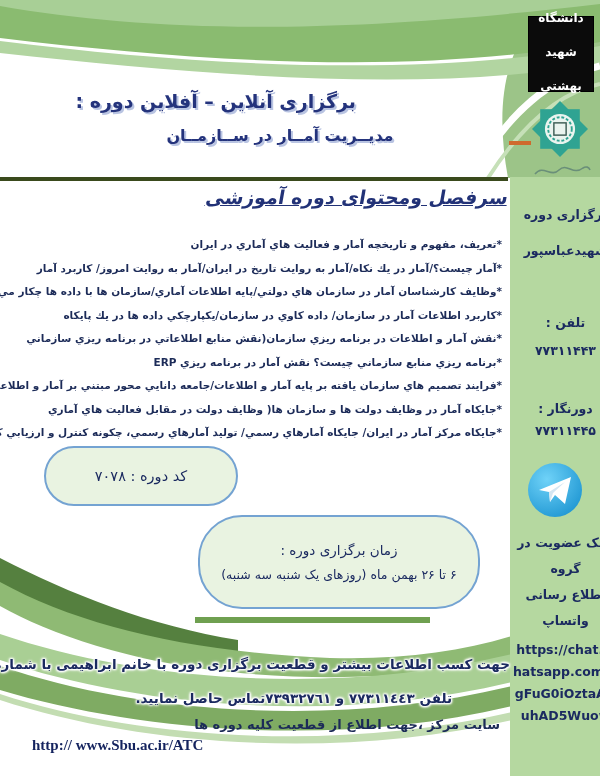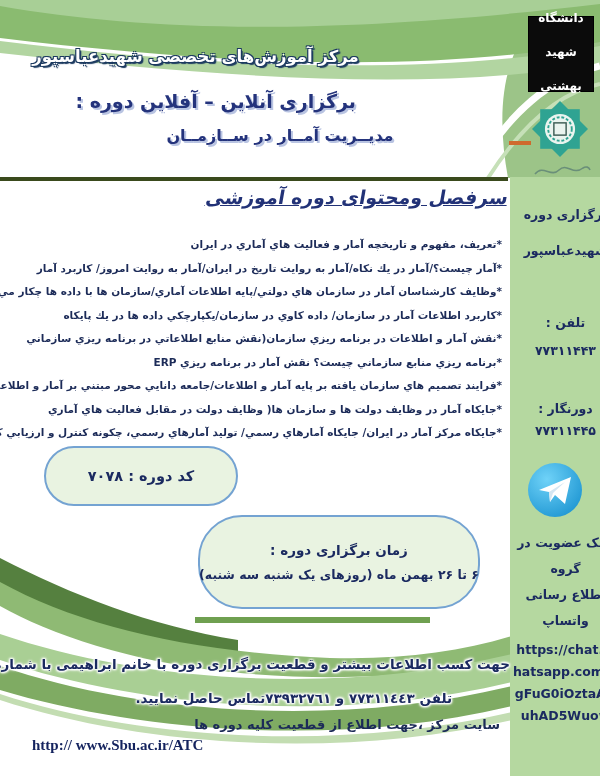--- a/index.html
+++ b/index.html
@@ -60,21 +60,21 @@
     text-decoration:underline;transform:skewX(-10deg);
   }
   .topics{right:98px;top:233px;z-index:3;text-align:right;}
   .topic{
     font-size:10.5px;font-weight:bold;color:#1c2b58;
     line-height:23.5px;white-space:nowrap;
   }
   .pill{
     background:#e9f3e1;border:2px solid #74a3d2;z-index:4;
     display:flex;flex-direction:column;align-items:center;justify-content:center;
-    color:#1b2a60;font-weight:bold;text-align:center;
+    color:#1b2a60;font-weight:normal;text-align:center;
   }
   .code-pill{left:44px;top:446px;width:190px;height:56px;border-radius:30px;font-size:14.5px;}
   .date-pill{left:198px;top:515px;width:278px;height:90px;border-radius:44px;}
   .date-pill .d1{font-size:13.5px;margin-bottom:9px;}
   .date-pill .d2{font-size:12.5px;}
   .green-bar{left:195px;top:617px;width:235px;height:6px;background:#6fa050;z-index:3;}
 
   
   .footer-svg{left:0;top:546px;z-index:1;}
   .glow{
@@ -95,21 +95,20 @@
   <svg class="abs header-svg" width="600" height="178" viewBox="0 0 600 178">
     <rect width="600" height="178" fill="#ffffff"></rect>
     <path d="M600,0 L600,178 L508,178 C499,128 499,78 521,40 C541,5 570,0 600,0 Z" fill="#9cc488"></path>
     <path d="M0,0 L600,0 L600,12 C380,42 170,32 0,9 Z" fill="#a8cf96"></path>
     <path d="M0,6 C150,32 330,36 600,4 L600,42 C420,76 200,62 0,38 Z" fill="#8abb70"></path>
     <path d="M0,41 C200,66 420,78 600,46 L600,63 C430,94 210,76 0,53 Z" fill="#b2d5a1"></path>
     <path d="M470,178 C510,110 550,78 600,66" stroke="#ffffff" stroke-width="7" fill="none"></path>
     <path d="M488,178 C525,120 562,92 600,84" stroke="#c6e0b8" stroke-width="4" fill="none"></path>
   </svg>
 
-  <div class="abs org-title rtl nowrap">مرکز آموزش‌های تخصصی شهیدعباسپور</div>
   <div class="abs head-line1 rtl nowrap">برگزاری آنلاین – آفلاین دوره :</div>
   <div class="abs head-line2 rtl nowrap">مدیــریت آمــار در ســازمــان</div>
 
   <div class="abs uni-logo">
     <div class="l rtl">دانشگاه</div>
     <div class="l rtl">شهید</div>
     <div class="l rtl">بهشتی</div>
     <div class="y">۱۳۳۸</div>
   </div>
 

